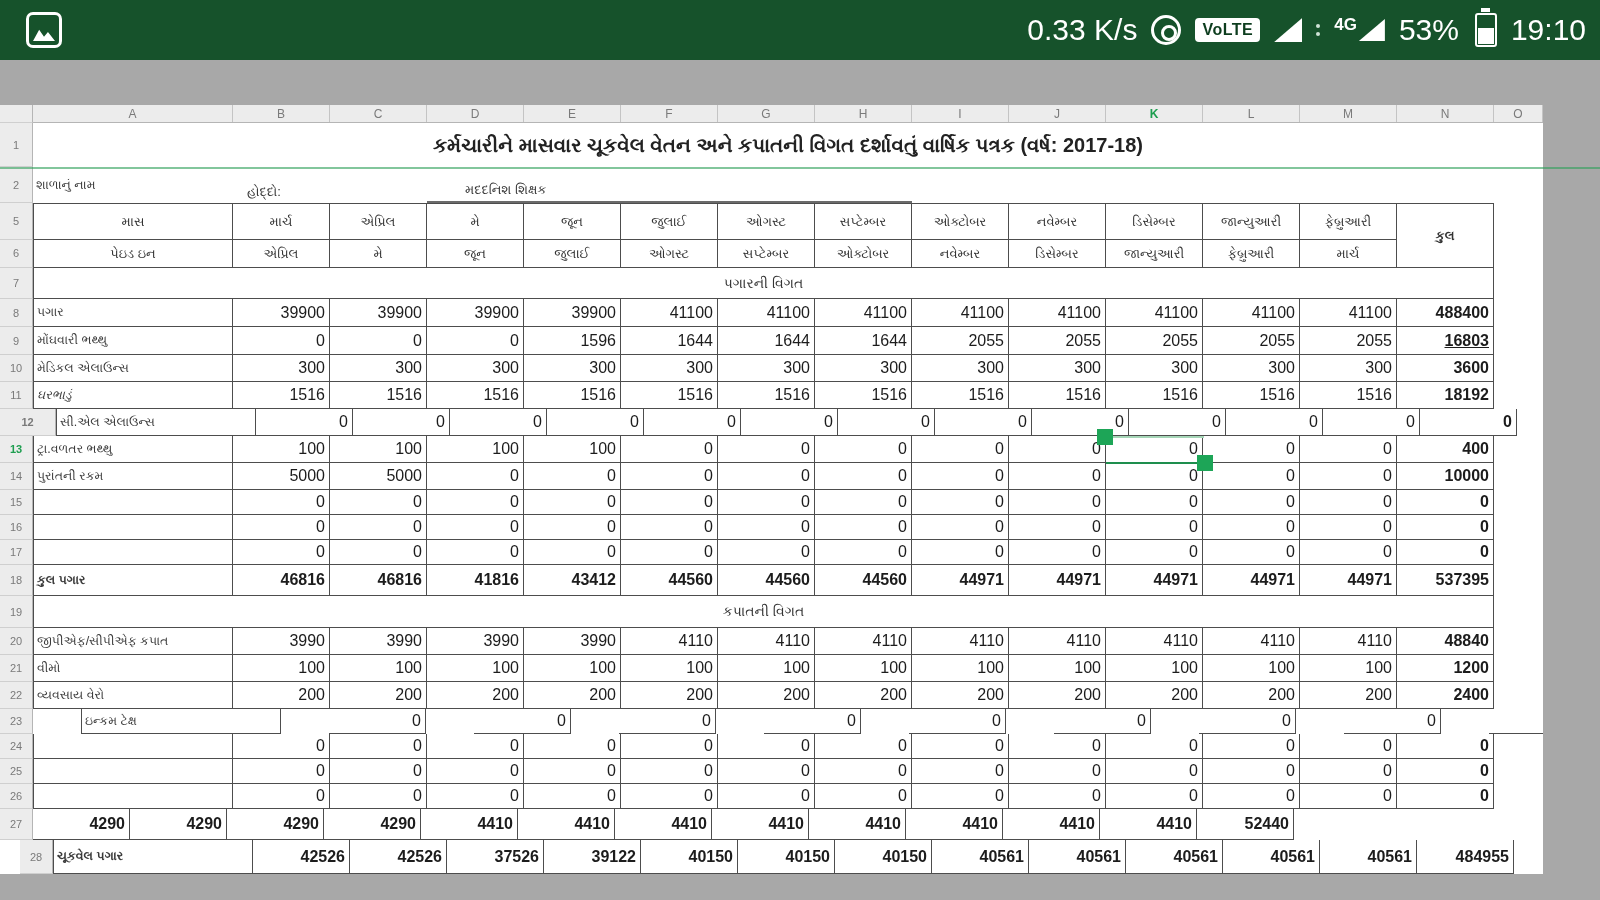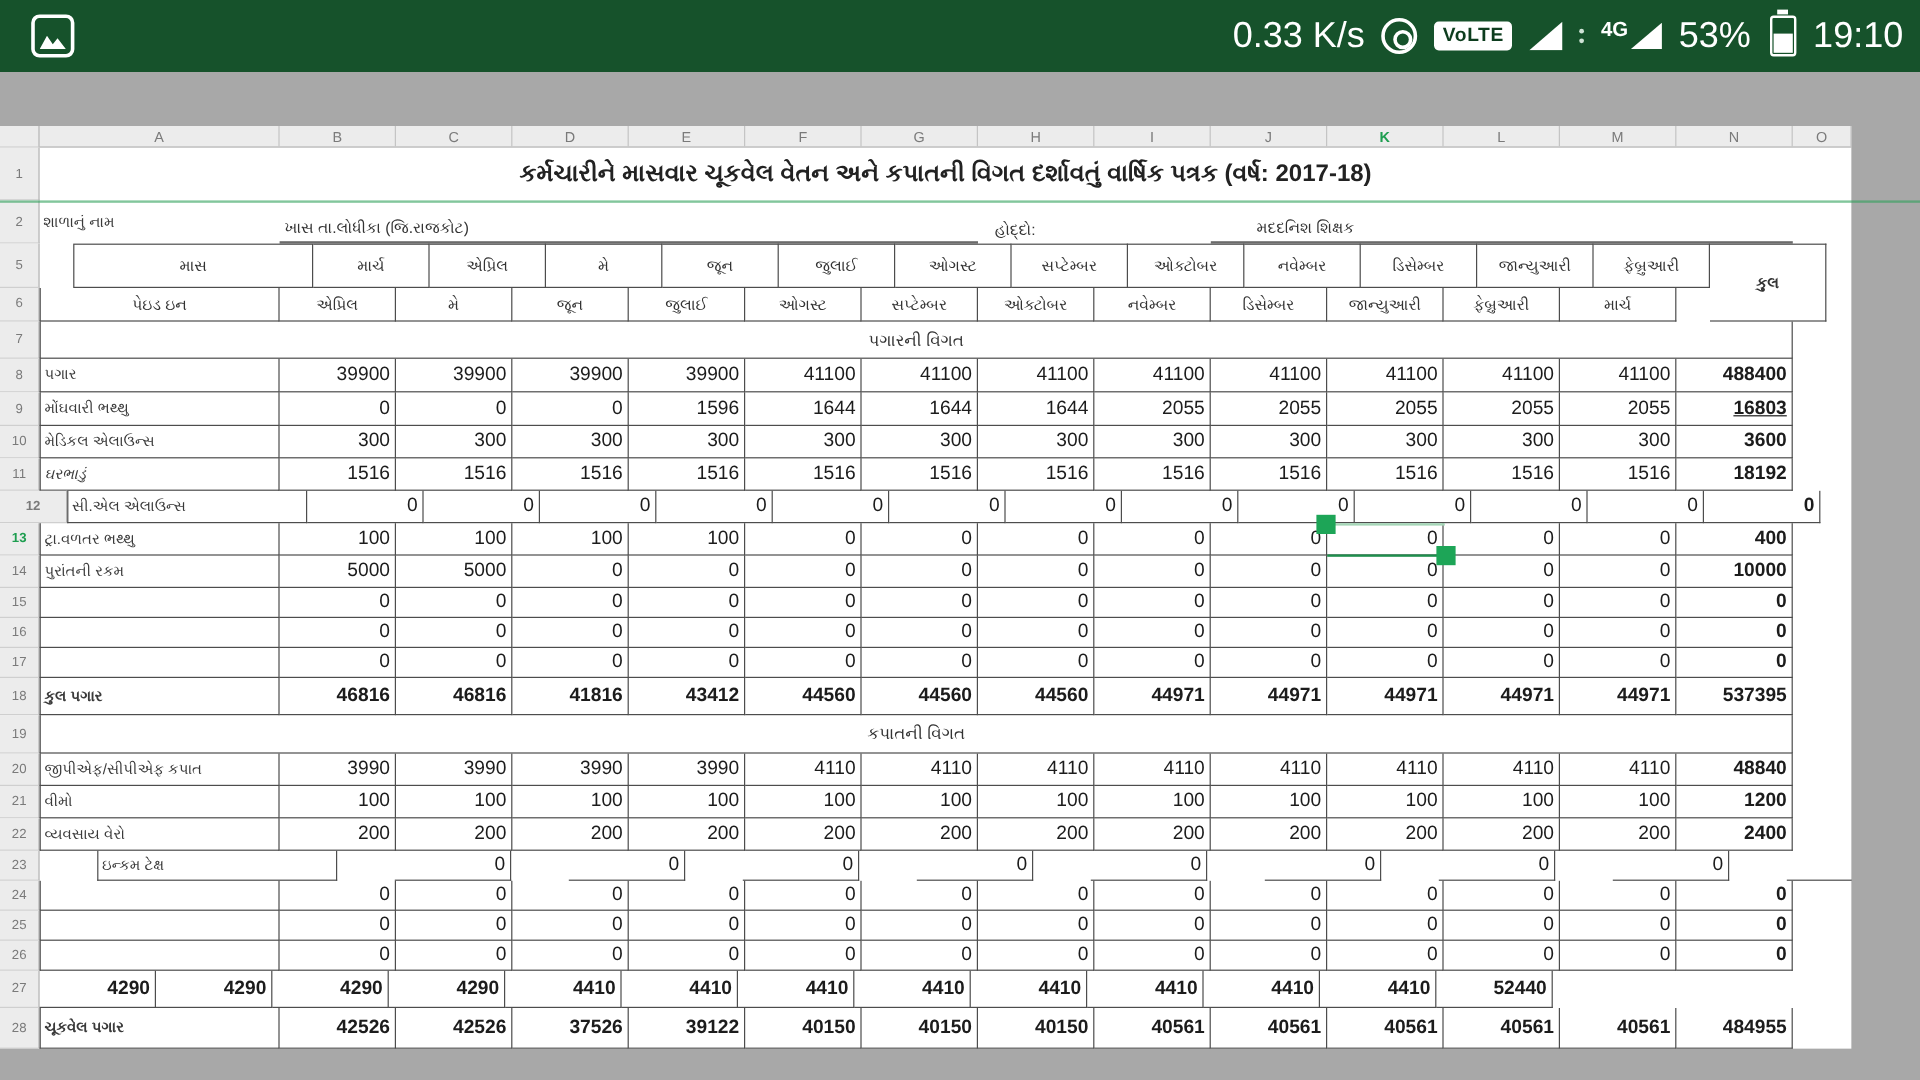--- a/index.html
+++ b/index.html
@@ -35,21 +35,21 @@
   .colhdr{display:flex;height:18px;background:#ececec;border-bottom:1px solid #b5b5b5;}
   .ch{display:flex;align-items:center;justify-content:center;font-size:12px;color:#7a7a7a;
       border-right:1px solid #c4c4c4;height:100%;}
   .ch.sel{color:#1e9e50;font-weight:bold;}
   .row{display:flex;}
   .gut{width:33px;background:#ececec;border-right:1px solid #b5b5b5;border-bottom:1px solid #cfcfcf;
       color:#7a7a7a;font-size:11px;display:flex;align-items:center;justify-content:center;flex:none;}
   .gut.sel{color:#1e9e50;font-weight:bold;}
   .cell{flex:none;display:flex;align-items:center;overflow:hidden;}
   .b{border-right:1px solid #4d4d4d;border-bottom:1px solid #4d4d4d;}
-  .bt{border-top:1px solid #4d4d4d;margin-left:28px;}
+  .bt{border-top:1px solid #4d4d4d;}
   .bl{border-left:1px solid #4d4d4d;}
   .num{justify-content:flex-end;padding-right:4px;font-size:16px;color:#1c1c1c;}
   .lbl{font-size:12.5px;color:#3a3a3a;padding-left:3px;}
   .bold{font-weight:bold;}
   .titlecell{justify-content:center;font-size:20px;font-weight:bold;color:#222;}
   .seccell{justify-content:center;font-size:14px;color:#333;}
   .mcell{justify-content:center;font-size:13px;color:#333;text-align:center;}
   .info-val{font-size:13px;color:#333;align-items:flex-end;padding-bottom:3px;}
   .uline{border-bottom:2px solid #6b6b6b;}
   .stack{display:flex;flex-direction:column;flex:none;}
@@ -113,21 +113,20 @@
         <div class="ch" style="width: 97px;">N</div>
         <div class="ch" style="width: 49px;">O</div>
       </div>
       <div class="row" style="height: 44px;">
         <div class="gut" style="width: 33px; height: 44px;">1</div>
         <div class="cell titlecell" style="width: 1510px; height: 44px;">કર્મચારીને માસવાર ચૂકવેલ વેતન અને કપાતની વિગત દર્શાવતું વાર્ષિક પત્રક (વર્ષ: 2017-18)</div>
       </div>
       <div class="row" style="height: 36px;">
         <div class="gut" style="width: 33px; height: 36px;">2</div>
         <div class="cell lbl" style="width: 200px; height: 36px;">શાળાનું નામ</div>
-        <div class="cell info-val uline" style="width: 582px; height: 36px; padding-left: 4px;">ખાસ તા.લોધીકા (જિ.રાજકોટ)</div>
         <div class="cell info-val" style="width: 97px; height: 36px; padding-left: 14px;">હોદ્દો:</div>
         <div class="cell" style="width: 97px; height: 36px;"></div>
         <div class="cell info-val uline" style="width: 485px; height: 36px; padding-left: 38px;">મદદનિશ શિક્ષક</div>
       </div>
       <div class="row" style="height: 65px;">
         <div class="gut" style="width: 33px; height: 65px; padding: 0px; border-right: none;">
           <div class="stack" style="width: 100%; height: 65px; border-right: none;">
             <div class="gut" style="width: 33px; height: 37px;">5</div>
             <div class="gut" style="width: 33px; height: 28px;">6</div>
           </div>
@@ -531,21 +530,21 @@
         <div class="cell num b bold" style="width: 97px; height: 31px;">4410</div>
         <div class="cell num b bold" style="width: 97px; height: 31px;">4410</div>
         <div class="cell num b bold" style="width: 97px; height: 31px;">4410</div>
         <div class="cell num b bold" style="width: 97px; height: 31px;">4410</div>
         <div class="cell num b bold" style="width: 97px; height: 31px;">4410</div>
         <div class="cell num b bold" style="width: 97px; height: 31px;">4410</div>
         <div class="cell num b bold" style="width: 97px; height: 31px;">4410</div>
         <div class="cell num b bold" style="width: 97px; height: 31px;">52440</div>
         <div class="cell" style="width: 49px; height: 31px;"></div>
       </div>
-      <div class="row" style="height: 34px;">
+      <div class="row" style="height: 34px; margin-left: 20px;">
         <div class="gut" style="width: 33px; height: 34px;">28</div>
         <div class="cell lbl b bl bold" style="width: 200px; height: 34px;">ચૂકવેલ પગાર</div>
         <div class="cell num b bold" style="width: 97px; height: 34px;">42526</div>
         <div class="cell num b bold" style="width: 97px; height: 34px;">42526</div>
         <div class="cell num b bold" style="width: 97px; height: 34px;">37526</div>
         <div class="cell num b bold" style="width: 97px; height: 34px;">39122</div>
         <div class="cell num b bold" style="width: 97px; height: 34px;">40150</div>
         <div class="cell num b bold" style="width: 97px; height: 34px;">40150</div>
         <div class="cell num b bold" style="width: 97px; height: 34px;">40150</div>
         <div class="cell num b bold" style="width: 97px; height: 34px;">40561</div>

